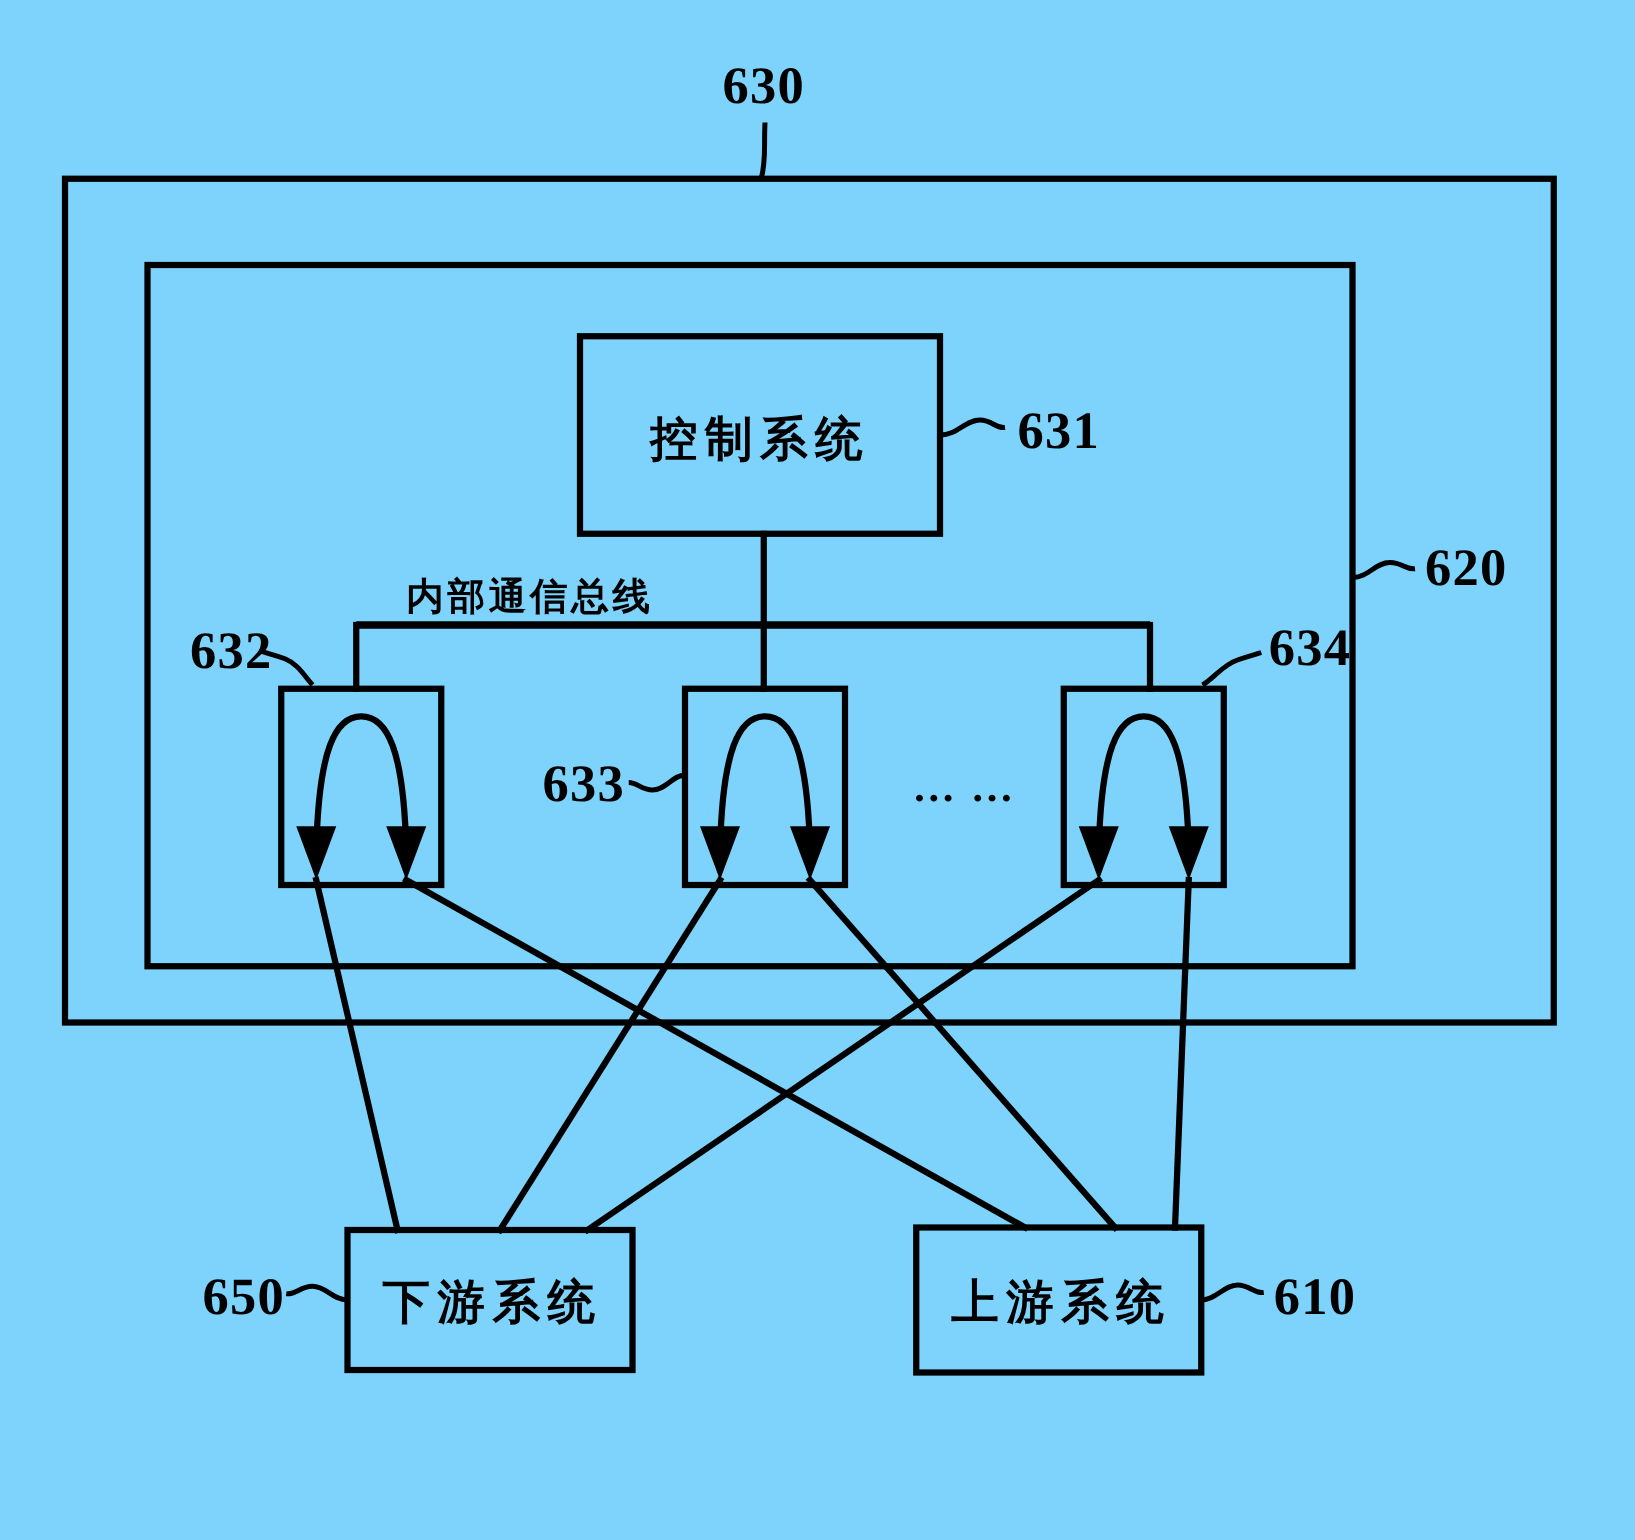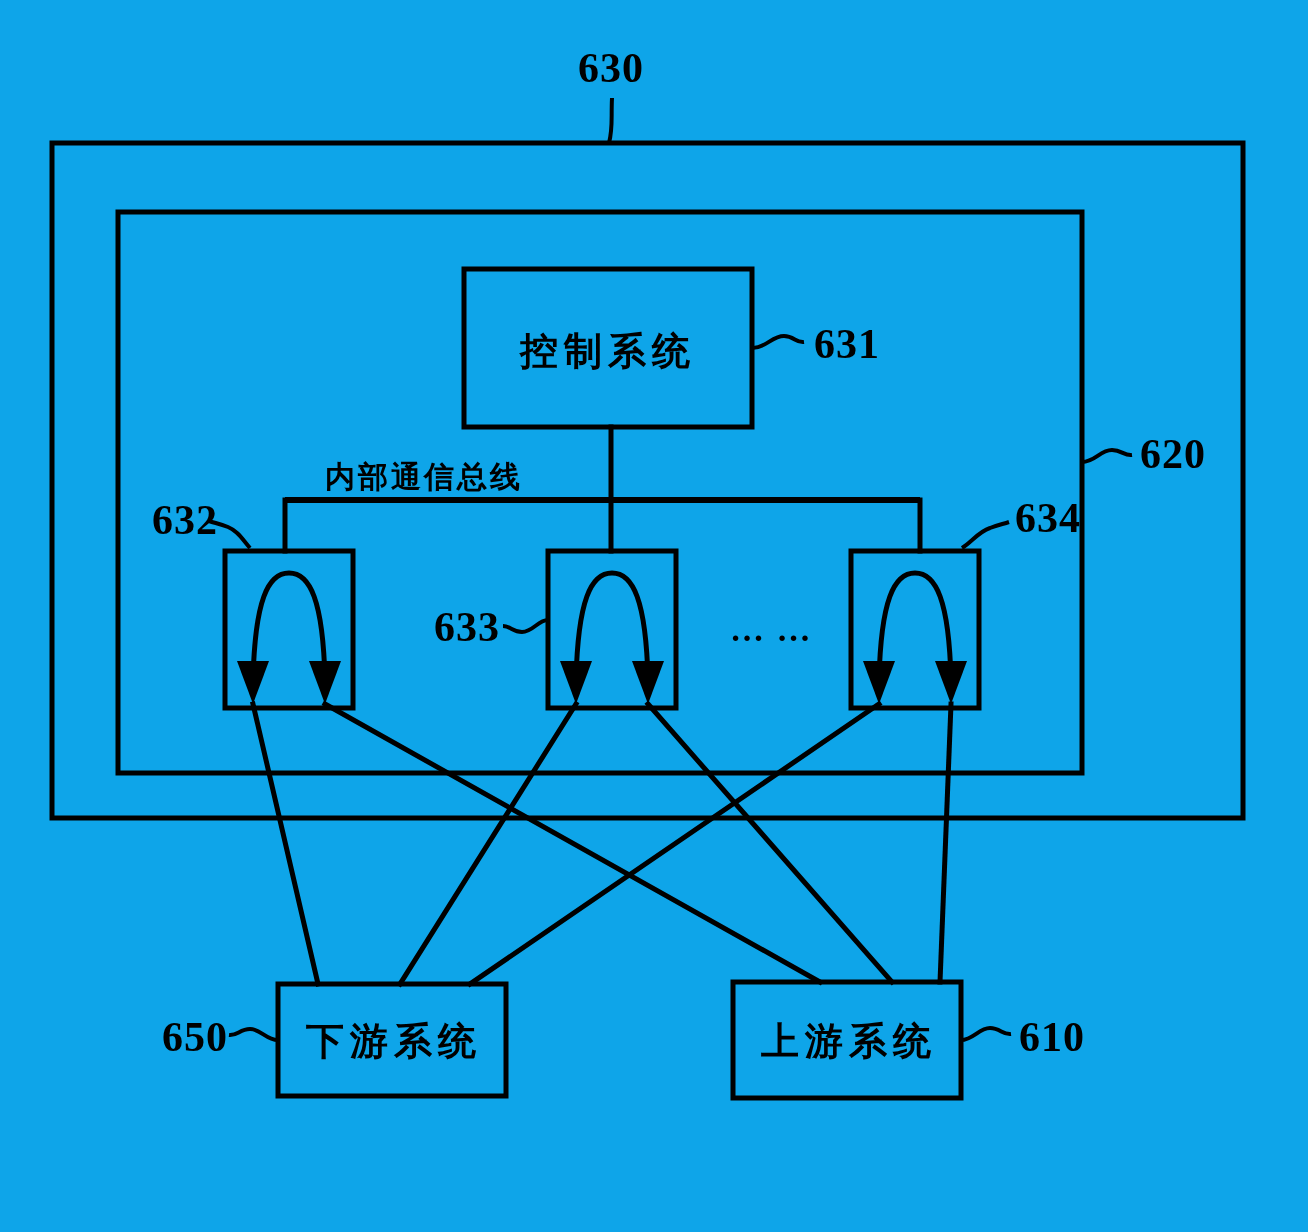--- a/index.html
+++ b/index.html
@@ -7,21 +7,21 @@
     padding: 0;
     background: #ffffff;
   }
   body {
     font-family: "Liberation Serif", serif;
   }
   #figure-root {
     position: relative;
     width: 1308px;
     height: 1232px;
-    background: #0ea5e9;
+    background: #7dd3fc;
     overflow: hidden;
   }
   #figure-svg {
     position: absolute;
     left: 0;
     top: 0;
     width: 1308px;
     height: 1232px;
   }
   .ref-num {

